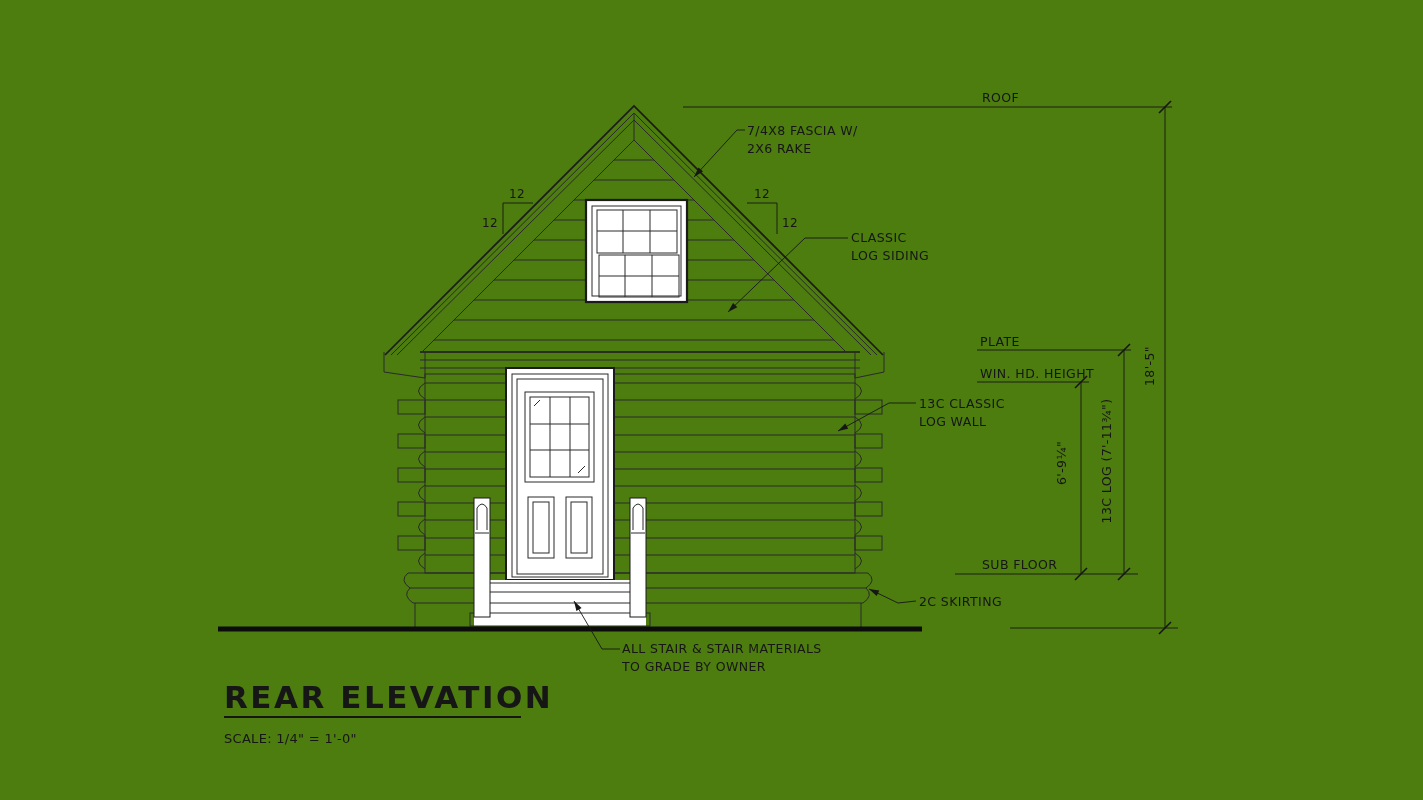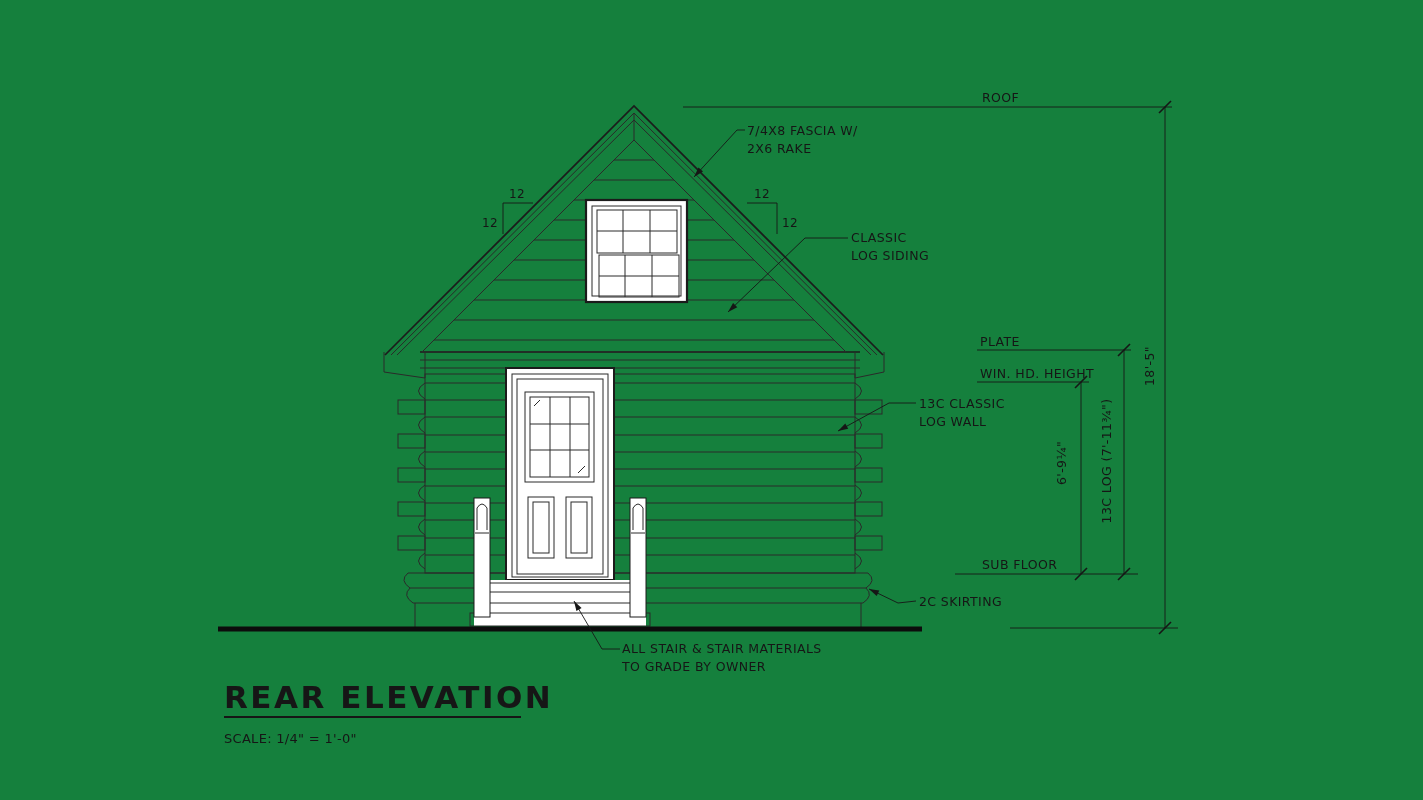--- a/index.html
+++ b/index.html
@@ -1,16 +1,16 @@
 <!DOCTYPE html>
 <html><head>
 <meta charset="utf-8">
 <style>
   html,body{margin:0;padding:0;background:#fff;}
-  .sheet{position:relative;width:1423px;height:800px;background:#15803d;overflow:hidden;
+  .sheet{position:relative;width:1423px;height:800px;background:#4d7c0f;overflow:hidden;
          font-family:"DejaVu Sans", sans-serif;}
   svg{position:absolute;left:0;top:0;}
   svg text{fill:#161616;font-family:"DejaVu Sans", sans-serif;font-size:12.5px;letter-spacing:.4px;}
   svg text.small{font-size:12px;}
   svg text.dim{font-size:12.5px;}
   svg text.big{font-size:31px;font-weight:bold;letter-spacing:2.5px;}
   svg text.scale{font-size:13px;letter-spacing:.3px;}
   .ln{stroke:#2a2a2a;stroke-width:1;fill:none;}
   .ln2{stroke:#1b1b1b;stroke-width:1.7;fill:none;}
   .thin{stroke:#161616;stroke-width:0.9;fill:none;}

